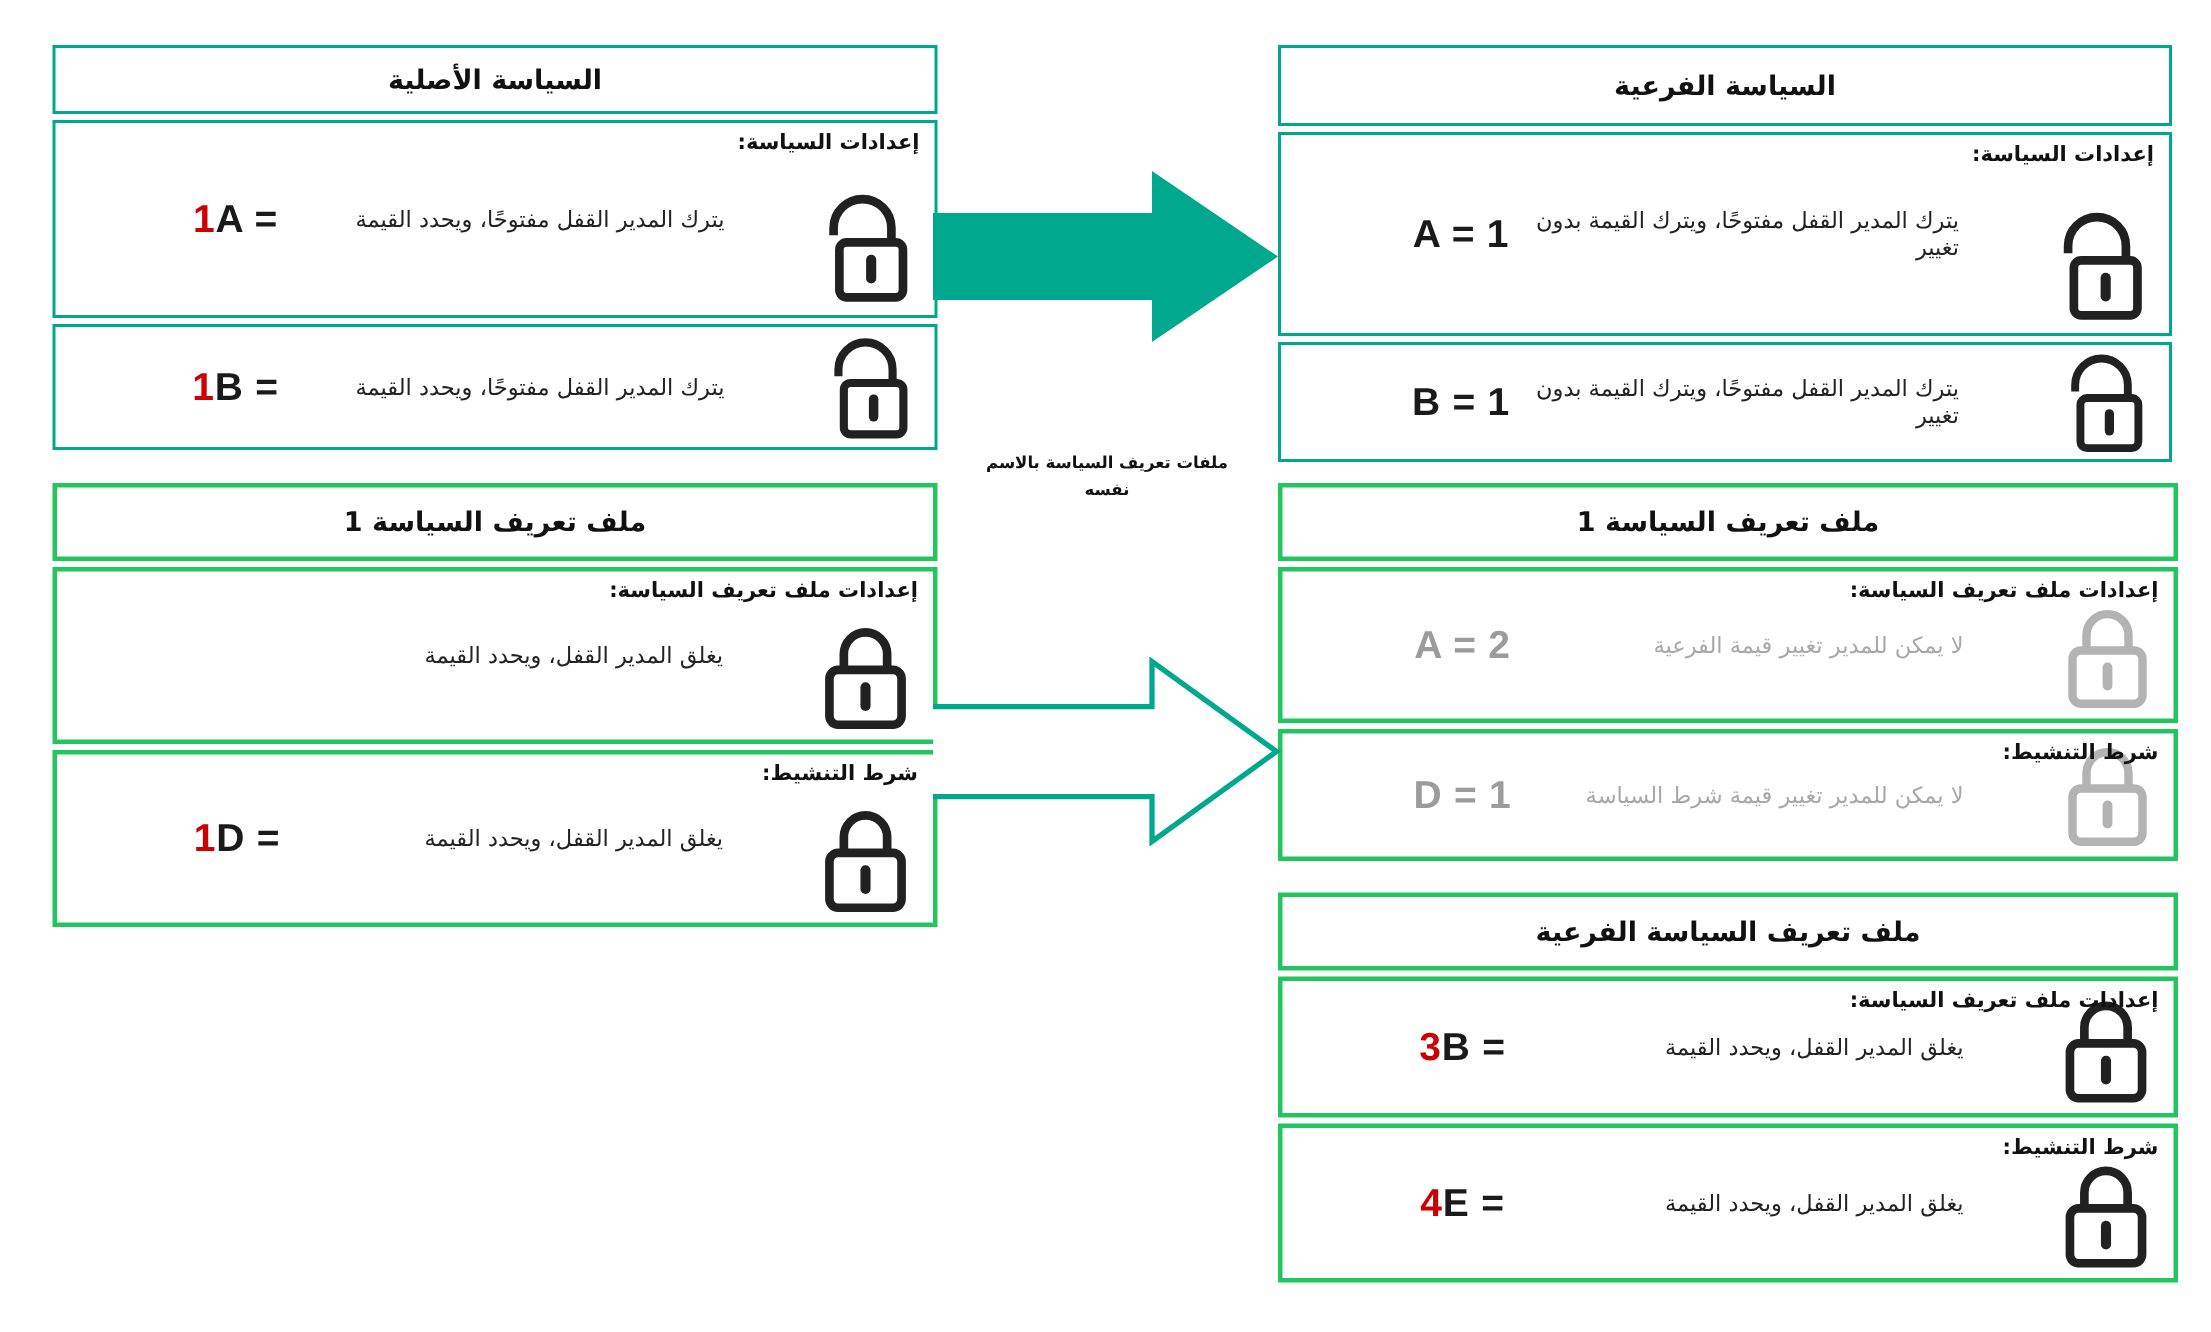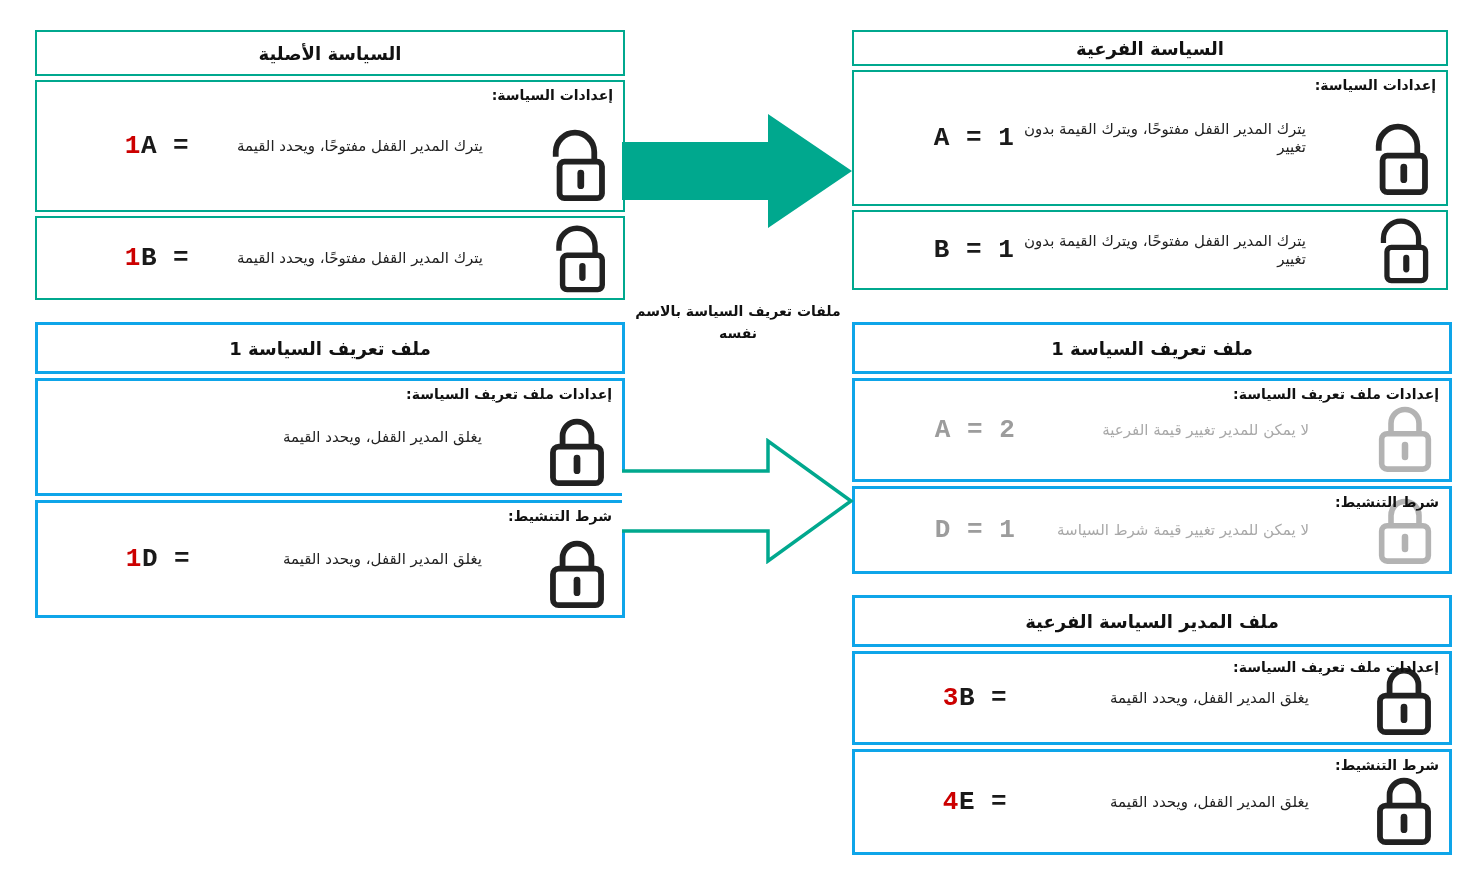--- a/index.html
+++ b/index.html
@@ -13,48 +13,48 @@
     display:flex; align-items:center; justify-content:center;
     direction:rtl; font-weight:bold; font-size:18px; color:#111;
     font-family:"DejaVu Sans","Liberation Sans",sans-serif;
     background:#fff;
   }
   .row {
     box-sizing:border-box; position:relative; width:100%; margin-top:4px;
     background:#fff;
   }
   .green .box-header, .green .row { border:2px solid #00A88E; }
-  .blue  .box-header, .blue  .row { border:3px solid #0ea5e9; }
+  .blue  .box-header, .blue  .row { border:3px solid #22c55e; }
   .section-header {
     position:absolute; top:5px; right:10px; direction:rtl;
     font-weight:bold; font-size:14px; color:#111;
     font-family:"DejaVu Sans","Liberation Sans",sans-serif;
     white-space:nowrap; z-index:2;
   }
   .desc {
     position:absolute; left:150px; right:140px; top:50%;
     transform:translateY(-50%); text-align:right; direction:rtl;
     font-size:15px; color:#222;
     font-family:"DejaVu Sans","Liberation Sans",sans-serif;
   }
   .value {
     position:absolute; left:0; width:240px; top:50%;
     transform:translateY(-50%); text-align:center; direction:ltr;
-    font-weight:bold; font-size:26px; color:#1a1a1a; letter-spacing:0.5px;font-family:Liberation Mono, monospace;
+    font-weight:bold; font-size:26px; color:#1a1a1a; letter-spacing:0.5px;
   }
   .value .vnum { color:#CC0000; }
   .lock { position:absolute; right:16px; color:#212121; line-height:0; z-index:1; }
   .lock-bottom { bottom:6px; }
   .lock-center { top:50%; transform:translateY(-50%); }
   .muted .desc  { color:#A8A8A8; }
   .muted .value { color:#9C9C9C; }
   .muted .lock  { color:#B3B3B3; }
   .connector-label {
     position:absolute; left:626px; top:300px; width:224px;
-    text-align:center; direction:rtl; font-weight:bold; font-size:14px;
+    text-align:center; direction:rtl; font-weight:bold; font-size:11px;
     color:#111; font-family:"DejaVu Sans","Liberation Sans",sans-serif;
     line-height:1.6;
   }
   .arrow { position:absolute; line-height:0; }
 </style>
 </head>
 <body>
 
 <div class="canvas">
 
@@ -80,21 +80,21 @@
         <svg viewBox="0 0 66 82" width="60" height="74">
             <path d="M53,38 L53,28 A20,20 0 0 0 13,28 L13,33" fill="none" stroke="currentColor" stroke-width="6"></path>
             <rect x="17" y="38" width="44" height="38" rx="5" fill="none" stroke="currentColor" stroke-width="6"></rect>
             <line x1="39" y1="50" x2="39" y2="63" stroke="currentColor" stroke-width="7" stroke-linecap="round"></line>
           </svg>
       </span>
     </div>
   </div>
 
   <div class="box green" style="left:852px; top:30px; width:596px;">
-    <div class="box-header" style="height:36px;">السياسة الفرعية</div>
+    <div class="box-header" style="height:54px;">السياسة الفرعية</div>
     <div class="row" style="height:136px;">
       <span class="section-header">إعدادات السياسة:</span>
       <div class="desc">يترك المدير القفل مفتوحًا، ويترك القيمة بدون تغيير</div>
       <div class="value"><span class="vnum"></span><span>A = 1</span></div>
       <span class="lock lock-bottom">
         <svg viewBox="0 0 66 82" width="64" height="79">
             <path d="M53,38 L53,28 A20,20 0 0 0 13,28 L13,33" fill="none" stroke="currentColor" stroke-width="6"></path>
             <rect x="17" y="38" width="44" height="38" rx="5" fill="none" stroke="currentColor" stroke-width="6"></rect>
             <line x1="39" y1="50" x2="39" y2="63" stroke="currentColor" stroke-width="7" stroke-linecap="round"></line>
           </svg>
@@ -163,21 +163,21 @@
         <svg viewBox="0 0 60 78" width="56" height="73">
             <path d="M15,36 L15,25 A15,15 0 0 1 45,25 L45,36" fill="none" stroke="currentColor" stroke-width="6"></path>
             <rect x="5" y="36" width="50" height="38" rx="6" fill="none" stroke="currentColor" stroke-width="6"></rect>
             <line x1="30" y1="48" x2="30" y2="61" stroke="currentColor" stroke-width="7" stroke-linecap="round"></line>
           </svg>
       </span>
     </div>
   </div>
 
   <div class="box blue" style="left:852px; top:595px; width:600px;">
-    <div class="box-header" style="height:52px;">ملف المدير السياسة الفرعية</div>
+    <div class="box-header" style="height:52px;">ملف تعريف السياسة الفرعية</div>
     <div class="row" style="height:94px;">
       <span class="section-header">إعدادات ملف تعريف السياسة:</span>
       <div class="desc">يغلق المدير القفل، ويحدد القيمة</div>
       <div class="value"><span class="vnum">3</span><span>B =</span></div>
       <span class="lock lock-bottom">
         <svg viewBox="0 0 60 78" width="58" height="75">
             <path d="M15,36 L15,25 A15,15 0 0 1 45,25 L45,36" fill="none" stroke="currentColor" stroke-width="6"></path>
             <rect x="5" y="36" width="50" height="38" rx="6" fill="none" stroke="currentColor" stroke-width="6"></rect>
             <line x1="30" y1="48" x2="30" y2="61" stroke="currentColor" stroke-width="7" stroke-linecap="round"></line>
           </svg>

